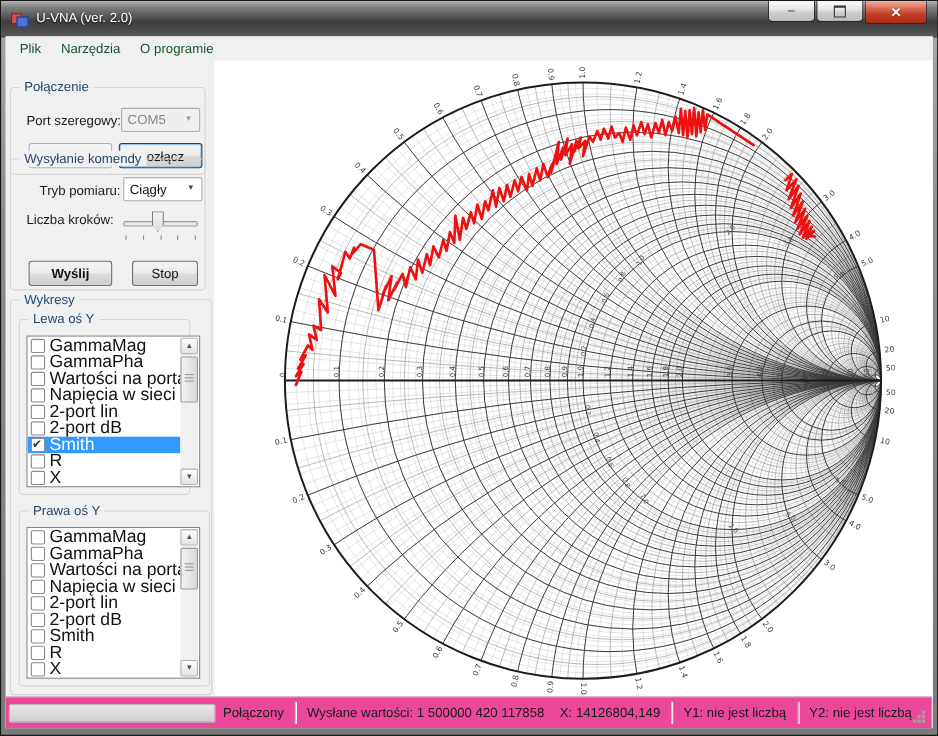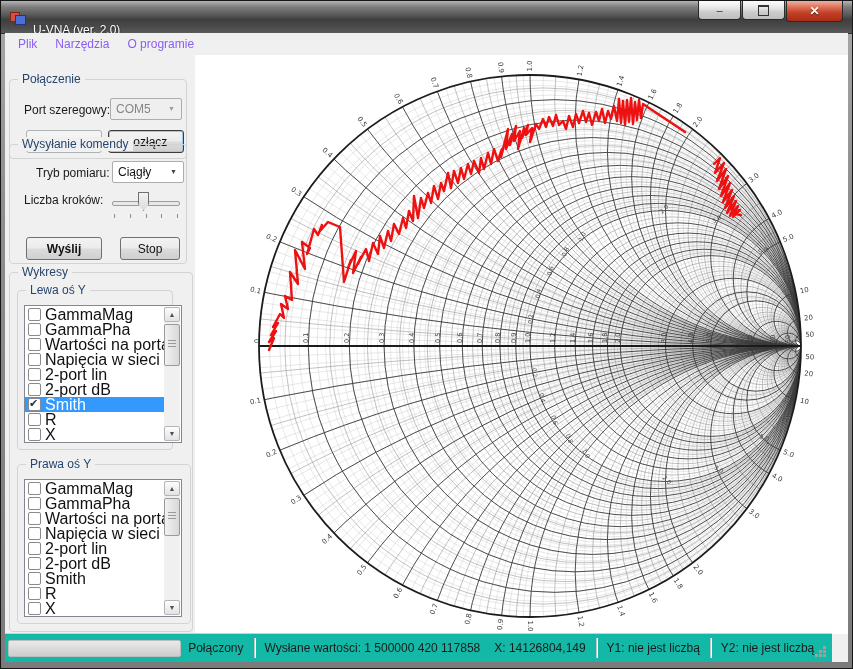--- a/index.html
+++ b/index.html
@@ -7,36 +7,36 @@
   .window{position:relative;width:853px;height:669px;box-sizing:border-box;
     border:1px solid #161616;
     background:linear-gradient(180deg,#a9a9a9,#8e8e8e 30%,#7b7b7b);}
   
   .titlebar{position:absolute;left:0;top:0;right:0;height:32px;
     background:linear-gradient(180deg,#b5b5b5 0%,#7e7e7e 18%,#565656 45%,#3f3f3f 58%,#4a4a4a 80%,#5a5a5a 100%);
     border-bottom:1px solid #2e2e2e;}
   .app-icon{position:absolute;left:9px;top:8px;width:16px;height:16px;}
   .app-icon .sq1{position:absolute;left:0;top:3px;width:8px;height:8px;background:#d34f42;border:1px solid #7e2318;}
   .app-icon .sq2{position:absolute;left:5px;top:6px;width:9px;height:8px;background:#4d6fd3;border:1px solid #20357e;}
-  .title-text{position:absolute;left:32px;top:14px;height:32px;line-height:30px;color:#fff;
+  .title-text{position:absolute;left:32px;top:0;height:32px;line-height:30px;color:#fff;
     font-size:12px;text-shadow:0 1px 2px rgba(0,0,0,.9);}
   .caption-buttons{position:absolute;top:0;right:9px;display:flex;align-items:flex-start;}
   .capbtn{box-sizing:border-box;border:1px solid #2a2a2a;border-top:none;
     border-radius:0 0 4px 4px;display:flex;align-items:center;justify-content:center;
     font-size:11px;cursor:default;}
   .btn-min,.btn-max{width:43px;height:19px;color:#333;
     background:linear-gradient(180deg,#fdfdfd,#e5e5e5 40%,#cdcdcd 60%,#bdbdbd);}
   .btn-max{margin-left:1px;}
   .btn-close{width:57px;height:21px;margin-left:1px;color:#fff;font-weight:bold;font-size:12px;
     background:linear-gradient(180deg,#f0b0a0,#d86a50 35%,#c23f27 60%,#ad2a15);text-shadow:0 1px 1px rgba(0,0,0,.6);}
   .glyph-max{width:9px;height:8px;border:1px solid #333;border-top:2px solid #333;display:block;}
   
   .content{position:absolute;left:4px;right:4px;top:32px;bottom:6px;background:#f0f0f0;overflow:hidden;}
   .menubar{position:absolute;left:0;top:0;right:0;height:22px;background:#f0f0f0;display:flex;padding-left:4px;}
-  .menu-item{padding:0 9px;line-height:22px;font-size:12px;color:#8b5cf6;}
+  .menu-item{padding:0 9px;line-height:22px;font-size:12px;color:#14532d;}
   
   .groupbox{position:absolute;box-sizing:border-box;border:1px solid #d3d3d3;border-radius:4px;}
   .groupbox>.caption{position:absolute;top:-8px;left:8px;background:#f0f0f0;padding:0 4px;
     font-size:12px;color:#26466d;line-height:14px;white-space:nowrap;}
   .fieldlabel{position:absolute;font-size:12px;color:#1a1a1a;white-space:nowrap;}
   .combo{position:absolute;box-sizing:border-box;height:22px;border:1px solid #abadb3;background:#fff;
     font-size:12px;color:#111;line-height:20px;padding-left:5px;border-radius:2px;}
   .combo .arrow{position:absolute;right:1px;top:1px;bottom:1px;width:17px;display:flex;align-items:center;
     justify-content:center;font-size:7px;color:#444;}
   .combo.disabled{background:#efefef;color:#868686;}
@@ -67,21 +67,21 @@
   .sbtn{position:absolute;left:0;right:0;height:15px;display:flex;align-items:center;justify-content:center;
     font-size:7px;color:#505050;background:linear-gradient(180deg,#fdfdfd,#e3e3e3);border:1px solid #b5b5b5;
     box-sizing:border-box;border-radius:2px;}
   .sthumb{position:absolute;left:0;right:0;background:linear-gradient(90deg,#f2f2f2,#d8d8d8);
     border:1px solid #9a9a9a;box-sizing:border-box;border-radius:2px;}
   .sthumb::after{content:"";position:absolute;left:3px;right:3px;top:45%;height:1px;background:#9a9a9a;
     box-shadow:0 3px 0 #9a9a9a,0 -3px 0 #9a9a9a;}
   
   .chart-panel{position:absolute;left:190px;top:22px;right:0;bottom:28px;background:#fff;}
   
-  .statusbar{position:absolute;left:0;right:16px;bottom:0;height:28px;background:#14b8a6;
+  .statusbar{position:absolute;left:0;right:1px;bottom:0;height:28px;background:#ec4899;
     border-top:1px solid #cfcfcf;display:flex;align-items:center;font-size:12px;color:#1a1a1a;}
   .progressbar{width:190px;height:17px;margin-left:3px;border:1px solid #bcbcbc;border-radius:2px;
     background:linear-gradient(180deg,#e9e9e9,#cdcdcd);box-sizing:border-box;}
   .sb-sep{width:1px;align-self:stretch;margin:4px 3px;background:#c6c6c6;box-shadow:1px 0 0 #ffffff;}
   .sb-item{padding:0 7px;white-space:nowrap;}
   .spacer{flex:1;}
   .grip{width:3px;height:3px;margin:0 6px 0 2px;align-self:flex-end;margin-bottom:5px;background:#a0a0a0;
     box-shadow:-4px 0 0 #a0a0a0,-8px 0 0 #a0a0a0,0 -4px 0 #a0a0a0,-4px -4px 0 #a0a0a0,0 -8px 0 #a0a0a0;}
 </style>
 </head>

